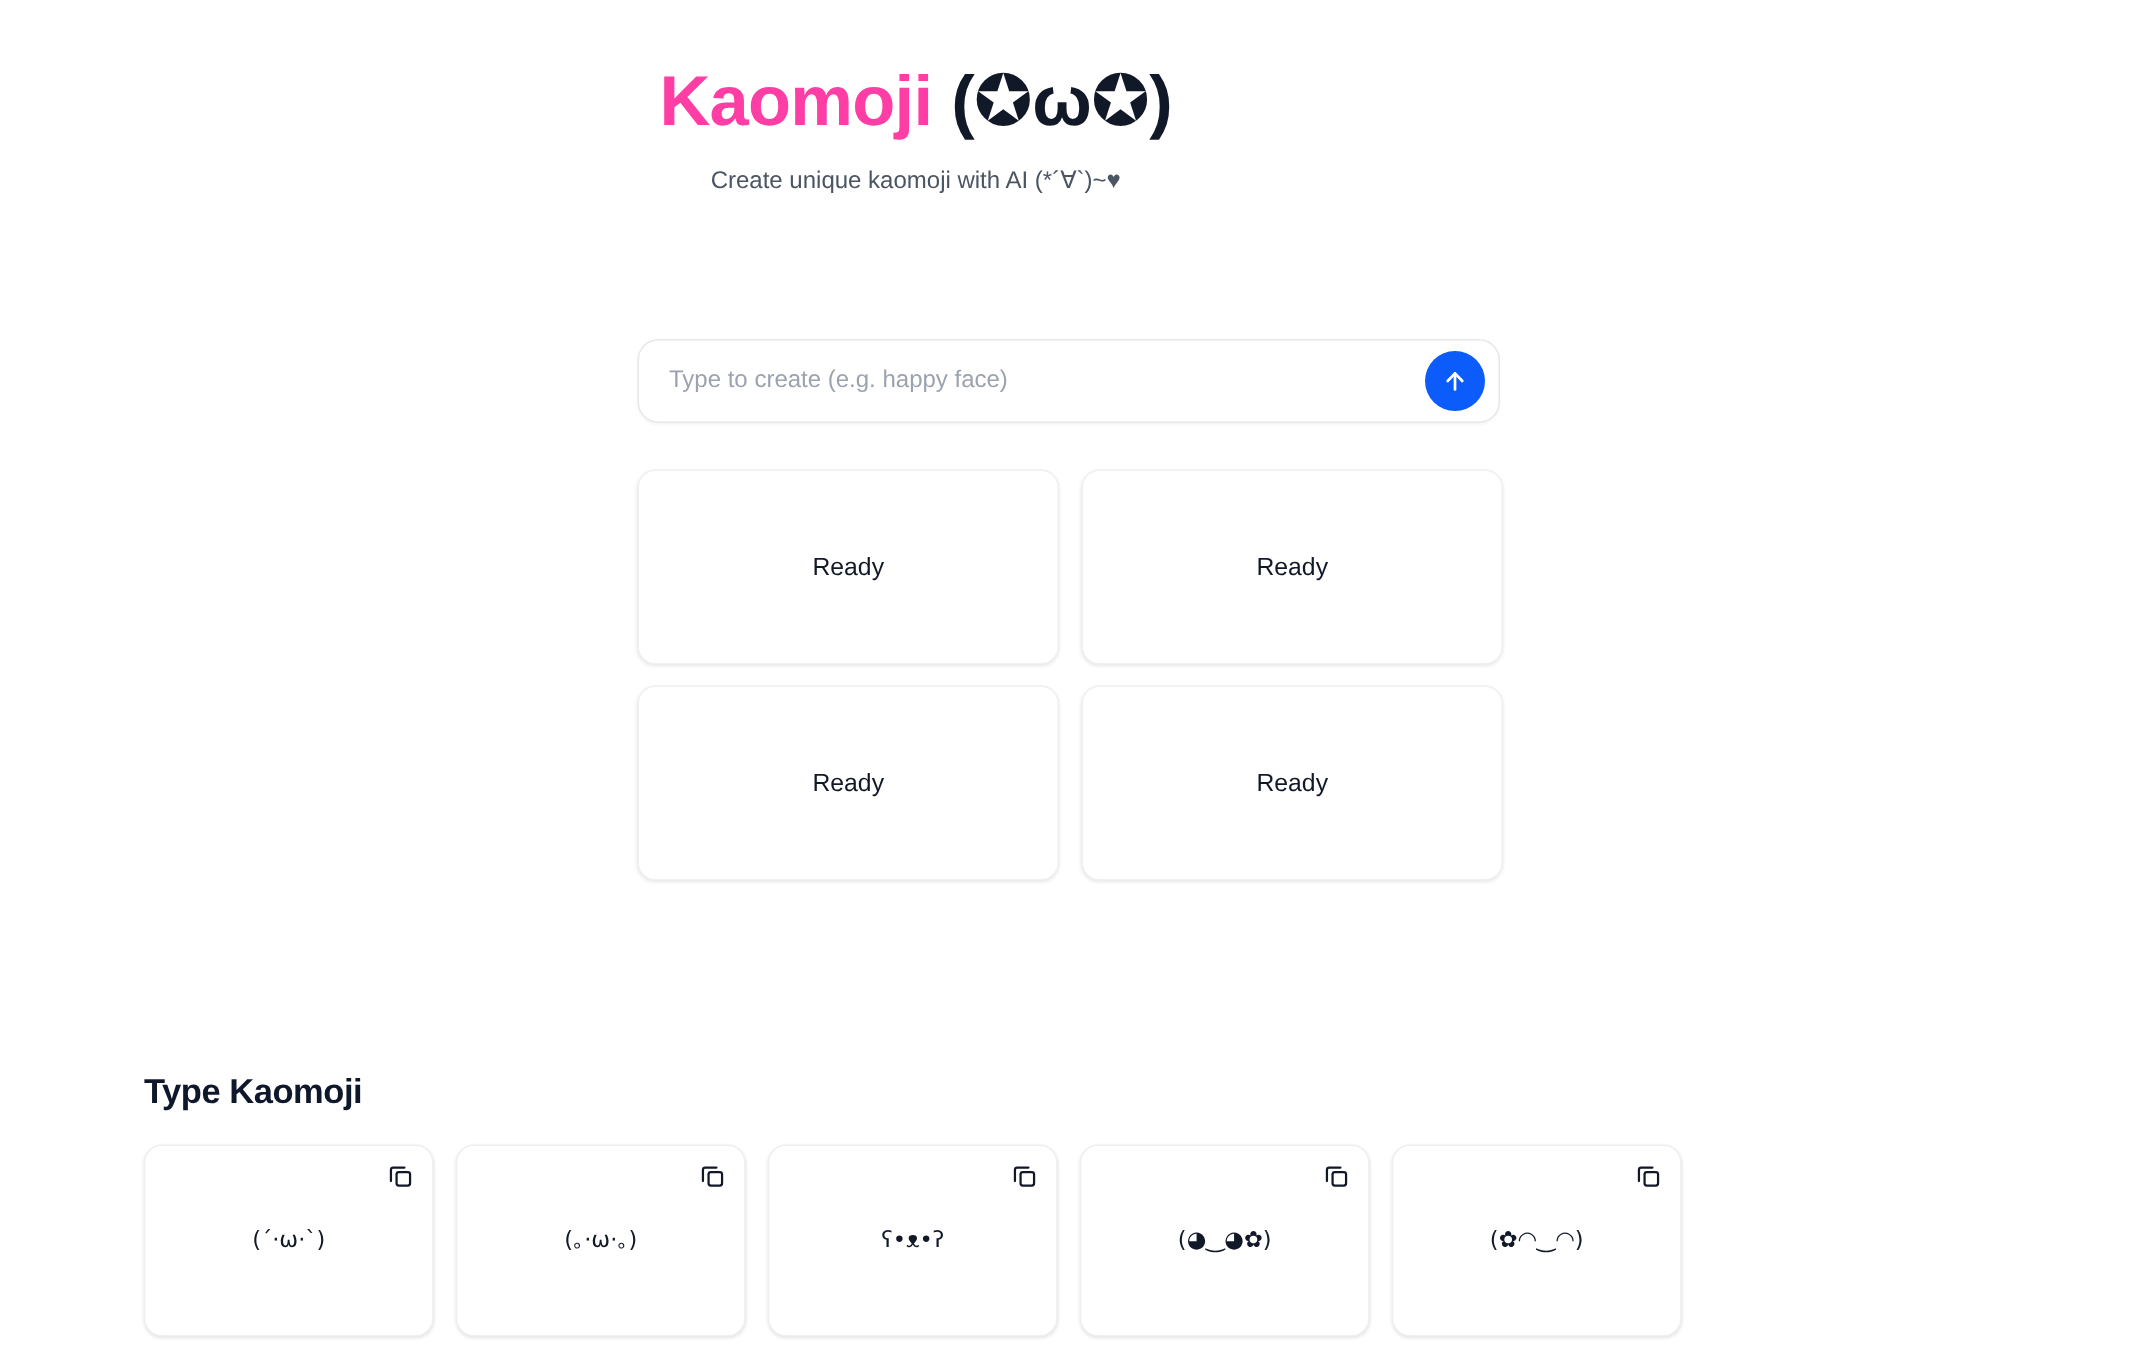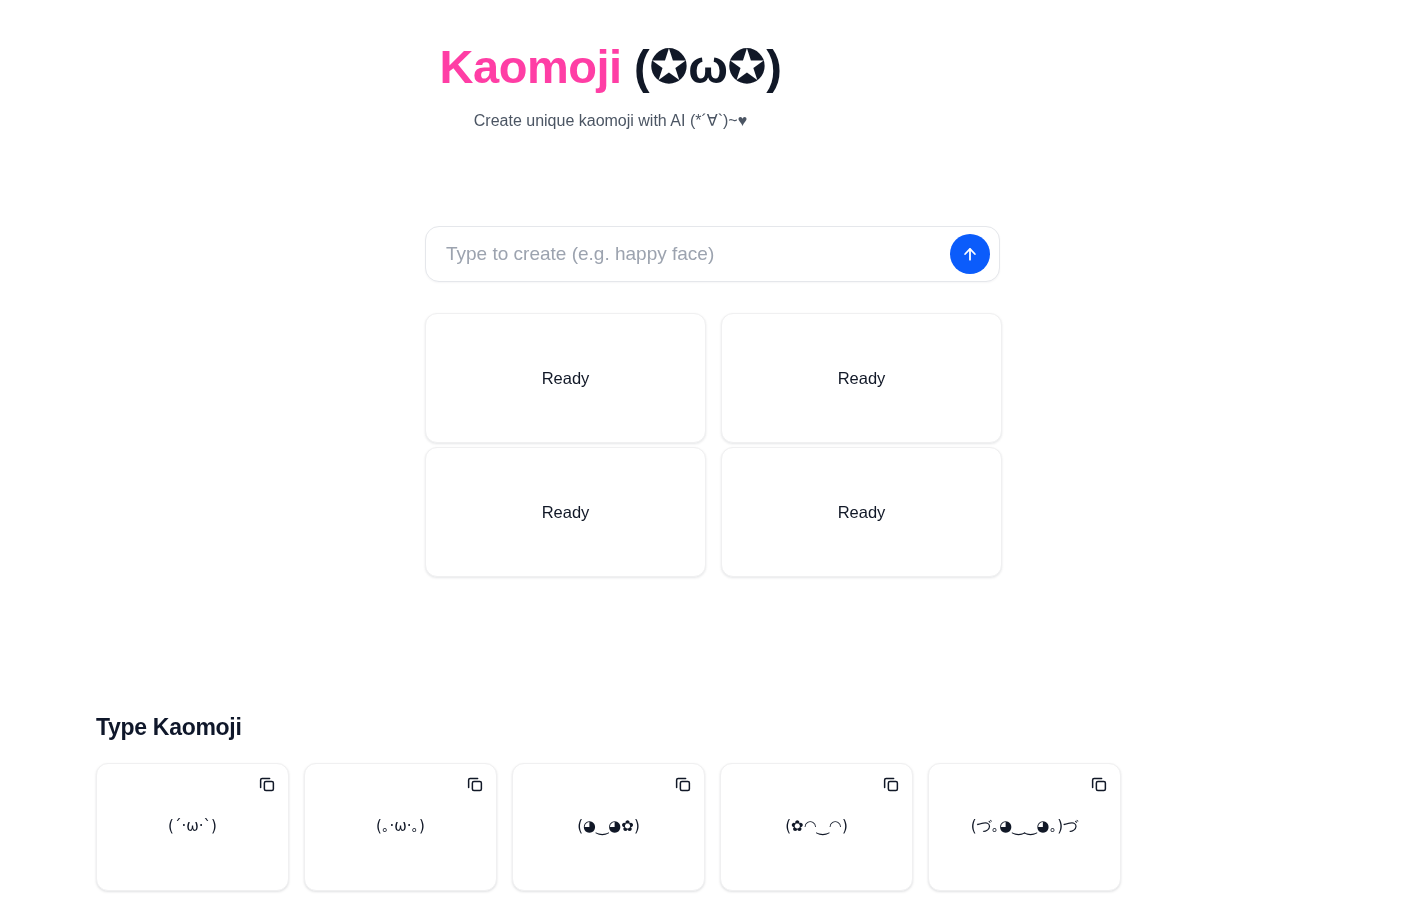--- a/index.html
+++ b/index.html
@@ -67,21 +67,21 @@
     padding: 0 8px 0 20px;
     box-shadow: 0 1px 2px rgba(16,24,40,0.04);
   }
 
   .search-input {
     flex: 1;
     border: none;
     outline: none;
     background: transparent;
     font-family: "Liberation Sans", "DejaVu Sans", sans-serif;
-    font-size: 19px;
+    font-size: 16px;
     color: #111827;
     height: 100%;
   }
   .search-input::placeholder { color: #9ca3af; }
 
   .send-button {
     width: 40px;
     height: 40px;
     min-width: 40px;
     border-radius: 50%;
@@ -97,21 +97,21 @@
 
   
   .result-grid {
     position: absolute;
     left: 425px;
     top: 313px;
     width: 577px;
     display: grid;
     grid-template-columns: 281px 281px;
     grid-template-rows: 130px 130px;
-    gap: 4px 15px;
+    gap: 14px 15px;
   }
 
   .result-card {
     background: #ffffff;
     border: 1px solid #f0f0f1;
     border-radius: 12px;
     box-shadow: 0 1px 3px rgba(16,24,40,0.07), 0 1px 2px rgba(16,24,40,0.04);
     display: flex;
     align-items: center;
     justify-content: center;
@@ -240,20 +240,29 @@
       <div class="kaomoji-card">
         <span class="copy-icon">
           <svg width="18" height="18" viewBox="0 0 24 24" fill="none" stroke="#111827" stroke-width="2" stroke-linecap="round" stroke-linejoin="round">
             <rect x="8.5" y="8.5" width="12" height="12" rx="2"></rect>
             <path d="M15.5 4.5H5.5a2 2 0 0 0-2 2v10"></path>
           </svg>
         </span>
         <span class="kaomoji-text">(｡·ω·｡)</span>
       </div>
 
+      <div class="kaomoji-card">
+        <span class="copy-icon">
+          <svg width="18" height="18" viewBox="0 0 24 24" fill="none" stroke="#111827" stroke-width="2" stroke-linecap="round" stroke-linejoin="round">
+            <rect x="8.5" y="8.5" width="12" height="12" rx="2"></rect>
+            <path d="M15.5 4.5H5.5a2 2 0 0 0-2 2v10"></path>
+          </svg>
+        </span>
+        <span class="kaomoji-text">ʕ•ᴥ•ʔ</span>
+      </div>
 
       <div class="kaomoji-card">
         <span class="copy-icon">
           <svg width="18" height="18" viewBox="0 0 24 24" fill="none" stroke="#111827" stroke-width="2" stroke-linecap="round" stroke-linejoin="round">
             <rect x="8.5" y="8.5" width="12" height="12" rx="2"></rect>
             <path d="M15.5 4.5H5.5a2 2 0 0 0-2 2v10"></path>
           </svg>
         </span>
         <span class="kaomoji-text">(◕‿◕✿)</span>
       </div>
@@ -261,26 +270,17 @@
       <div class="kaomoji-card">
         <span class="copy-icon">
           <svg width="18" height="18" viewBox="0 0 24 24" fill="none" stroke="#111827" stroke-width="2" stroke-linecap="round" stroke-linejoin="round">
             <rect x="8.5" y="8.5" width="12" height="12" rx="2"></rect>
             <path d="M15.5 4.5H5.5a2 2 0 0 0-2 2v10"></path>
           </svg>
         </span>
         <span class="kaomoji-text">(✿◠‿◠)</span>
       </div>
 
-      <div class="kaomoji-card">
-        <span class="copy-icon">
-          <svg width="18" height="18" viewBox="0 0 24 24" fill="none" stroke="#111827" stroke-width="2" stroke-linecap="round" stroke-linejoin="round">
-            <rect x="8.5" y="8.5" width="12" height="12" rx="2"></rect>
-            <path d="M15.5 4.5H5.5a2 2 0 0 0-2 2v10"></path>
-          </svg>
-        </span>
-        <span class="kaomoji-text">(づ｡◕‿‿◕｡)づ</span>
-      </div>
 
     </div>
   </div>
 
 </div>
 
 </body></html>

